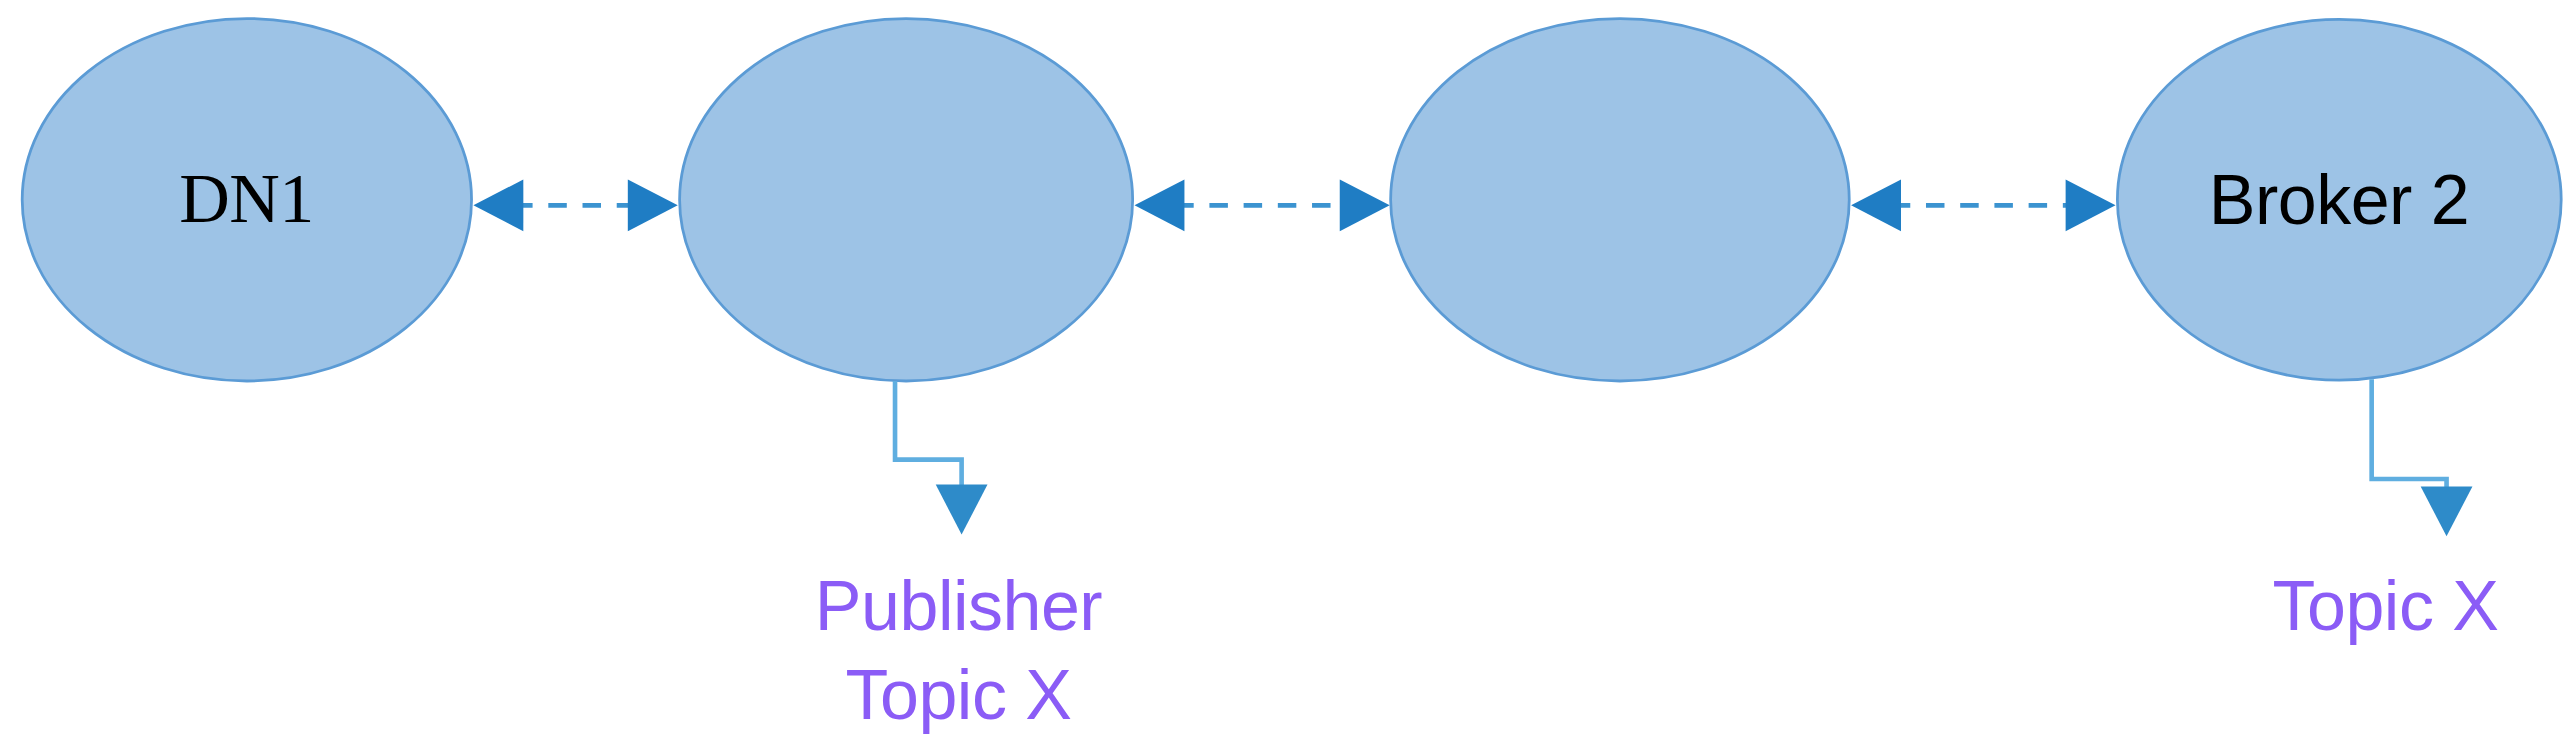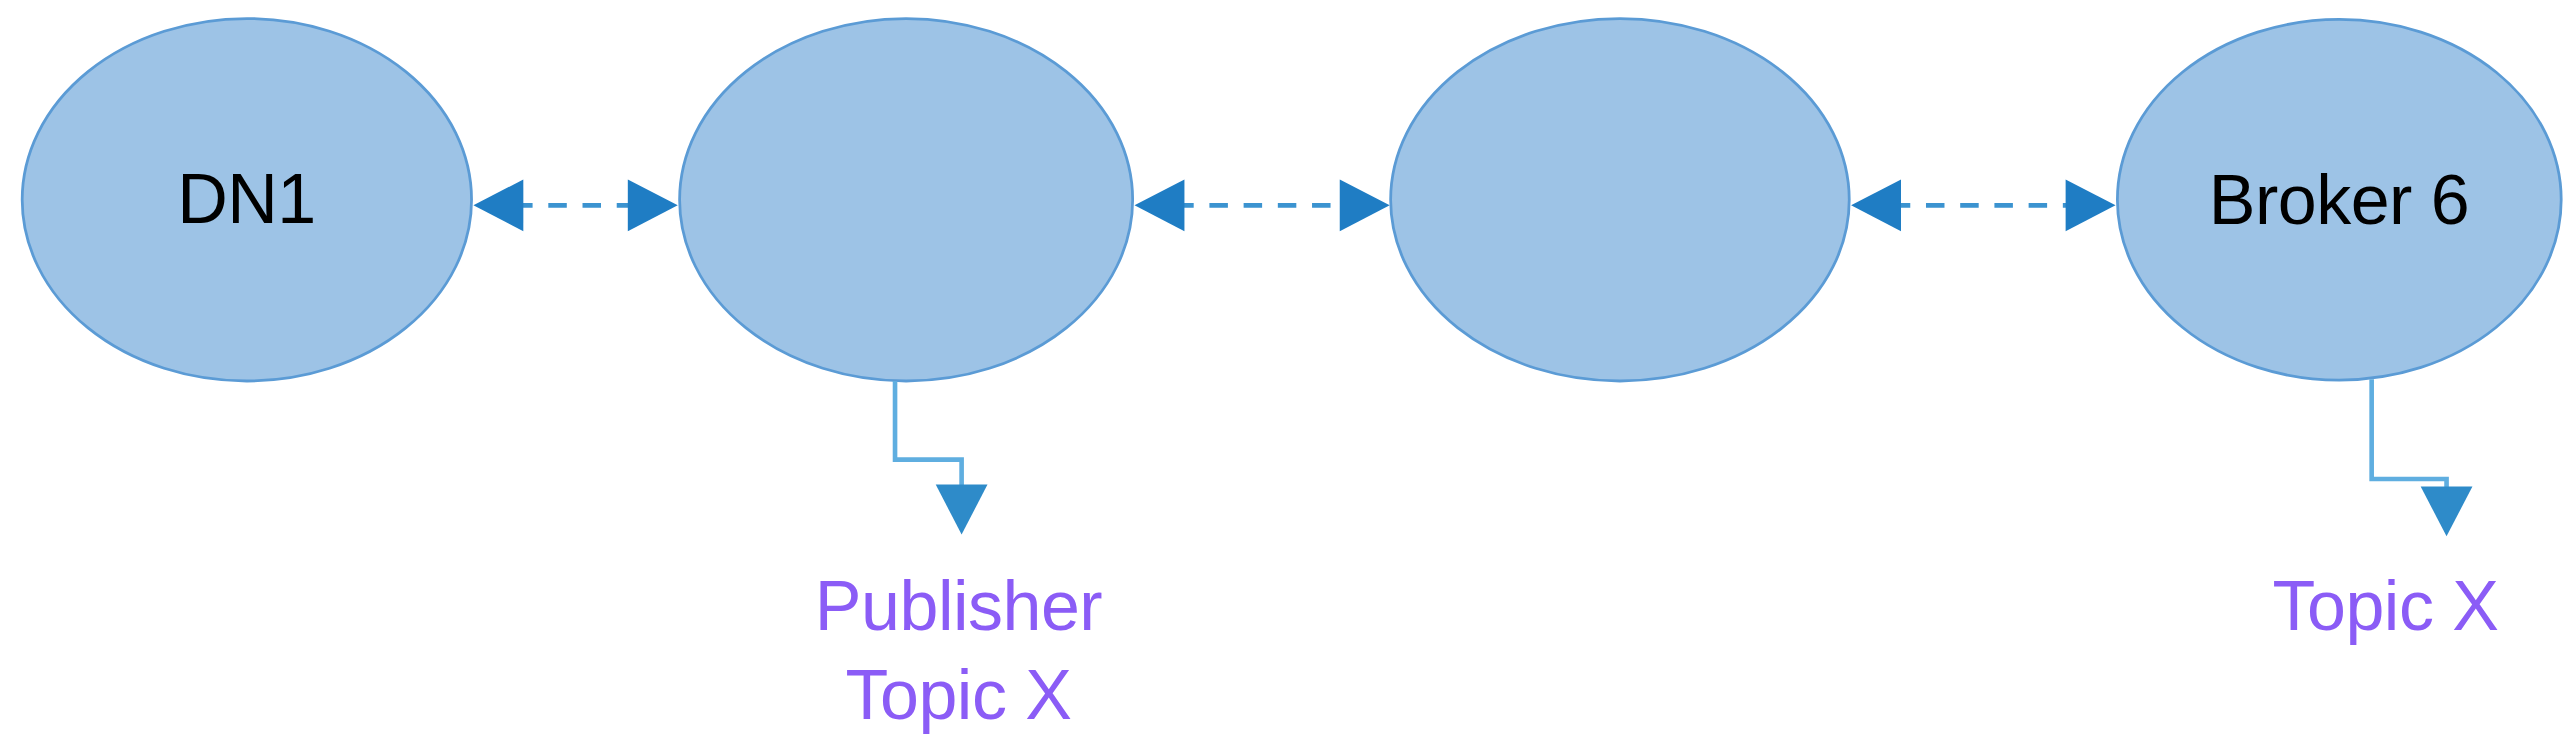--- a/index.html
+++ b/index.html
@@ -90,28 +90,28 @@
       <path d="M 968 412 L 968 497 L 1040 497 L 1040 548" fill="none" stroke="#5FAEE0" stroke-width="5"></path>
       <polygon points="1040,578 1012,524 1068,524" fill="#2E8BC9"></polygon>
     </g>
 
     <g>
       <path d="M 2565 410 L 2565 518 L 2646 518 L 2646 550" fill="none" stroke="#5FAEE0" stroke-width="5"></path>
       <polygon points="2646,580 2618,526 2674,526" fill="#2E8BC9"></polygon>
     </g>
   </svg>
 
-  <div class="node-label" style="left:22px; top:18.5px; width:449px; height:362px;">
+  <div class="node-label" style="left:22px; top:18.5px; width:449px; height:362px;font-family:Liberation Serif, serif;">
     <span>DN1</span>
   </div>
 
 
 
   <div class="node-label" style="left:2117px; top:19.4px; width:444px; height:361px;">
-    <span>Broker 6</span>
+    <span>Broker 2</span>
   </div>
 
   <div class="edge-label" style="left:681px; top:562px; width:555px;">
     <span>Publisher</span>
     <span>Topic X</span>
   </div>
 
   <div class="edge-label" style="left:2108px; top:562px; width:555px;">
     <span>Topic X</span>
   </div>

